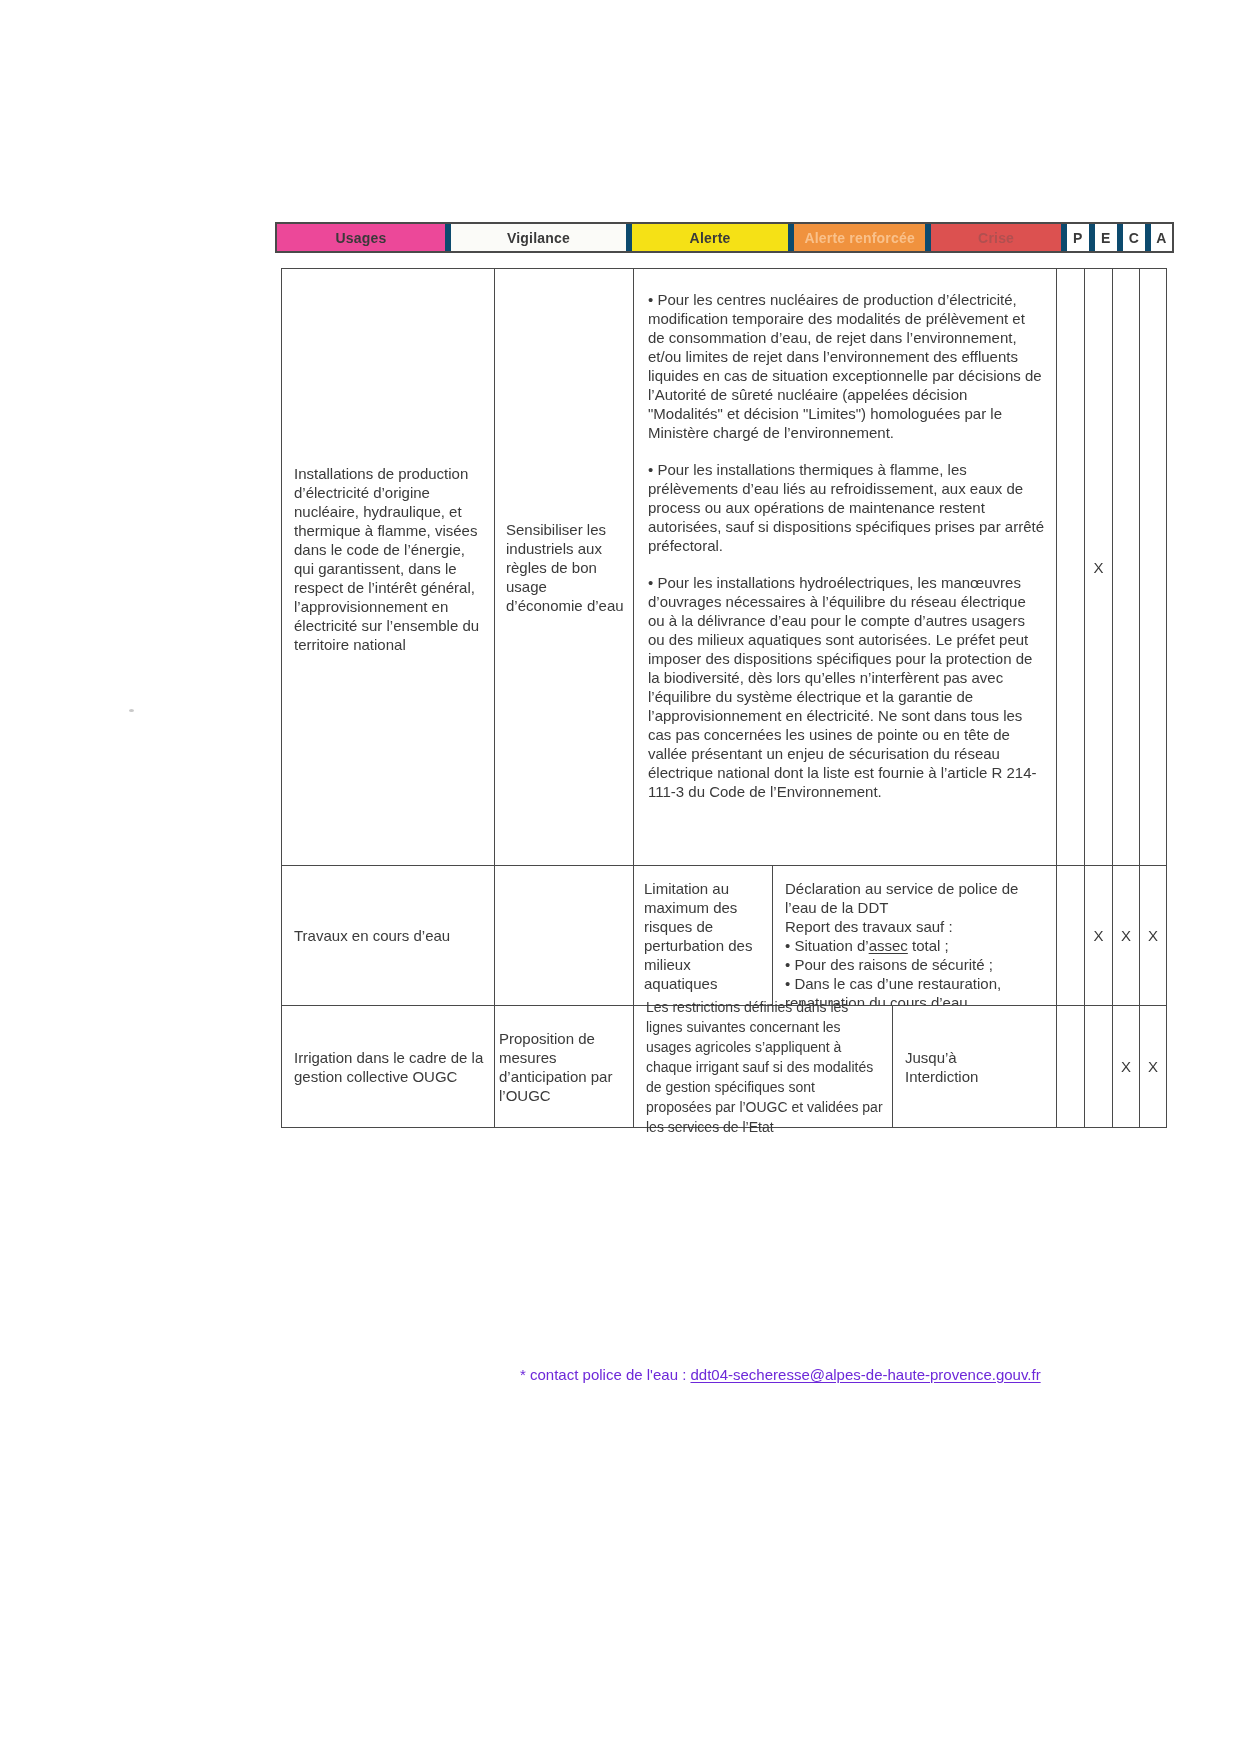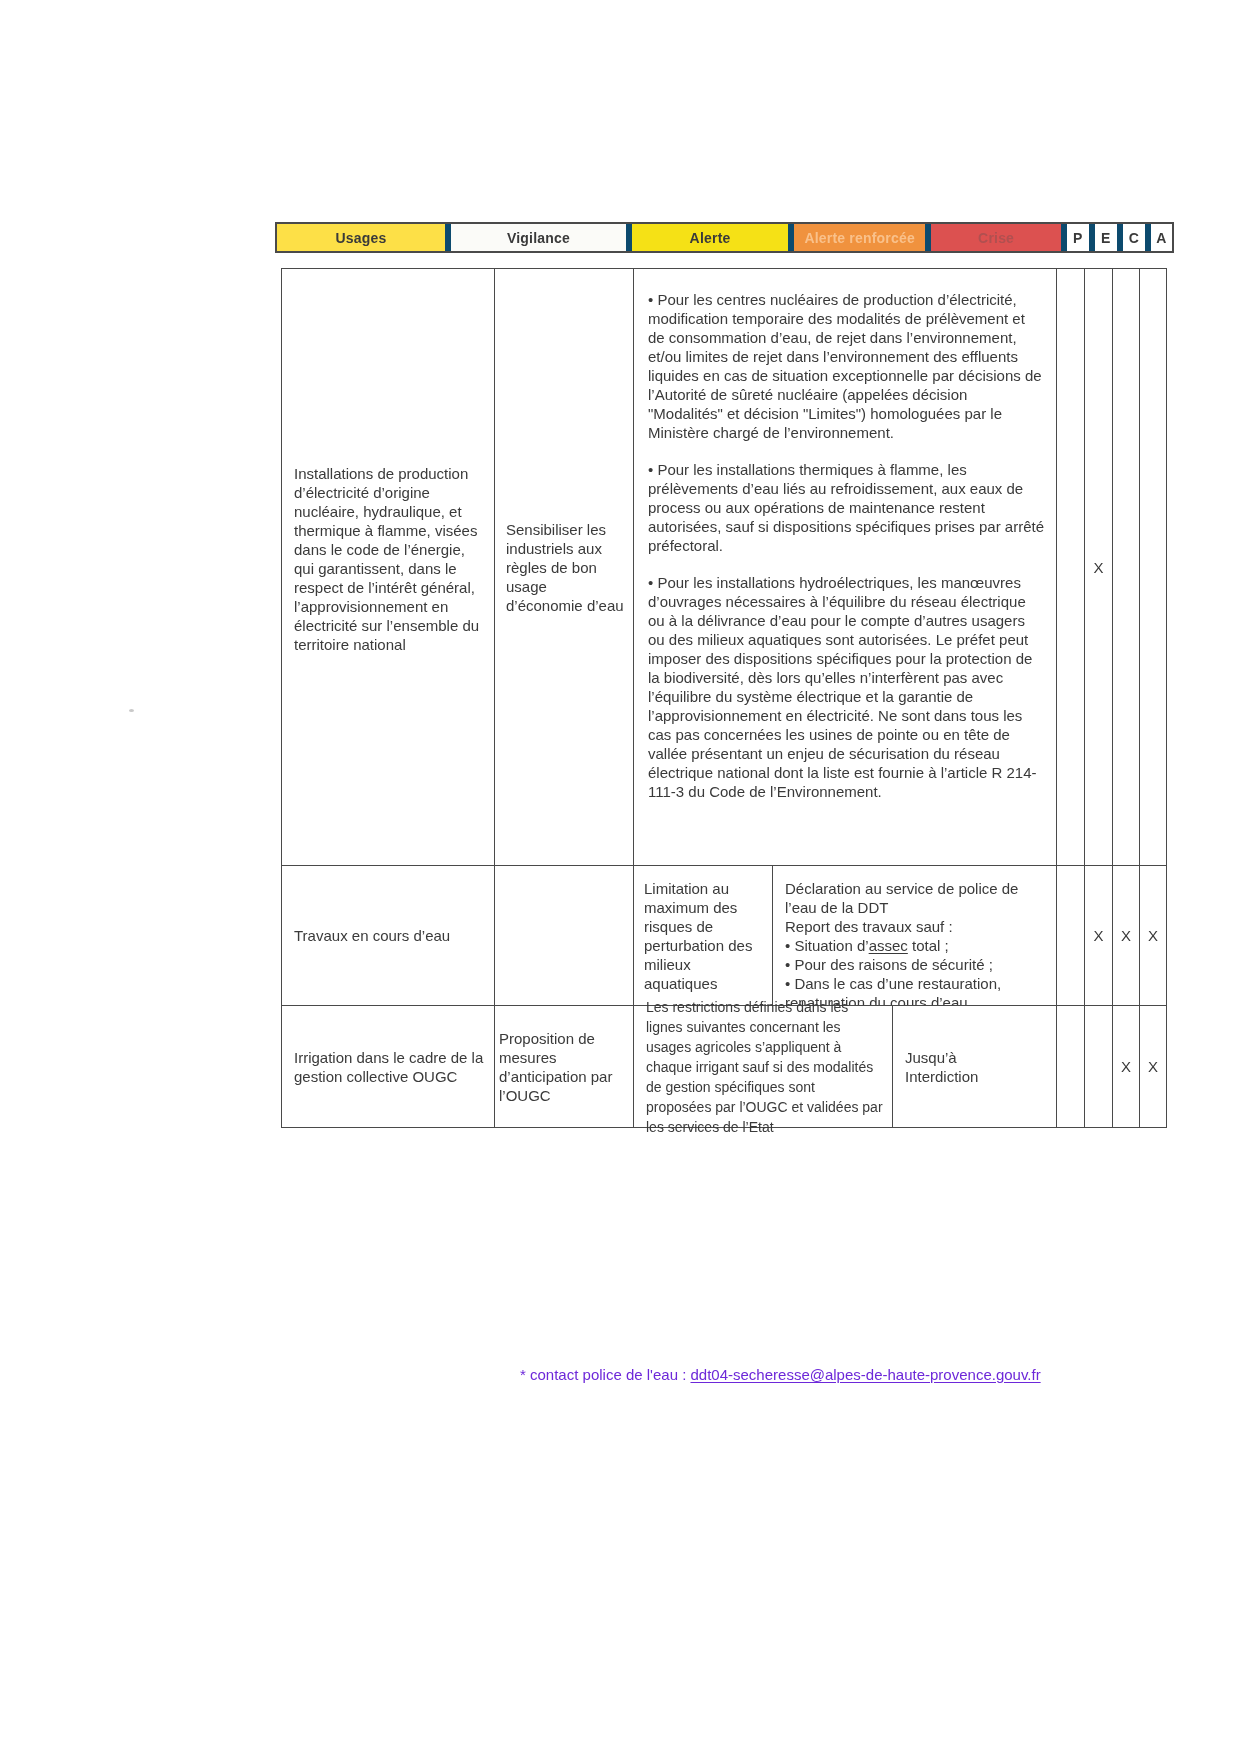--- a/index.html
+++ b/index.html
@@ -38,21 +38,21 @@
   }
   .scan-dot{
     position:absolute;left:129px;top:709px;width:5px;height:3px;
     background:#c9c9c9;border-radius:50%;
   }
 </style>
 </head>
 <body>
 
 <div class="legend-band">
-  <div class="legend-cell" style="width: 172px; background-color: #fde047;">Usages</div>
+  <div class="legend-cell" style="width: 172px; background-color: #ec4899;">Usages</div>
   <div class="legend-cell" style="width: 185px; background-color: rgb(251, 251, 248);">Vigilance</div>
   <div class="legend-cell" style="width: 166px; background-color: rgb(245, 225, 22);">Alerte</div>
   <div class="legend-cell" style="width: 140px; color: rgb(249, 193, 139); background-color: rgb(240, 146, 62);">Alerte renforcée</div>
   <div class="legend-cell" style="width: 139px; color: rgb(176, 80, 80); background-color: rgb(220, 81, 80);">Crise</div>
   <div class="legend-cell" style="width:28px;">P</div>
   <div class="legend-cell" style="width:29px;">E</div>
   <div class="legend-cell" style="width:28px;">C</div>
   <div class="legend-cell" style="width:28px;">A</div>
 </div>
 

